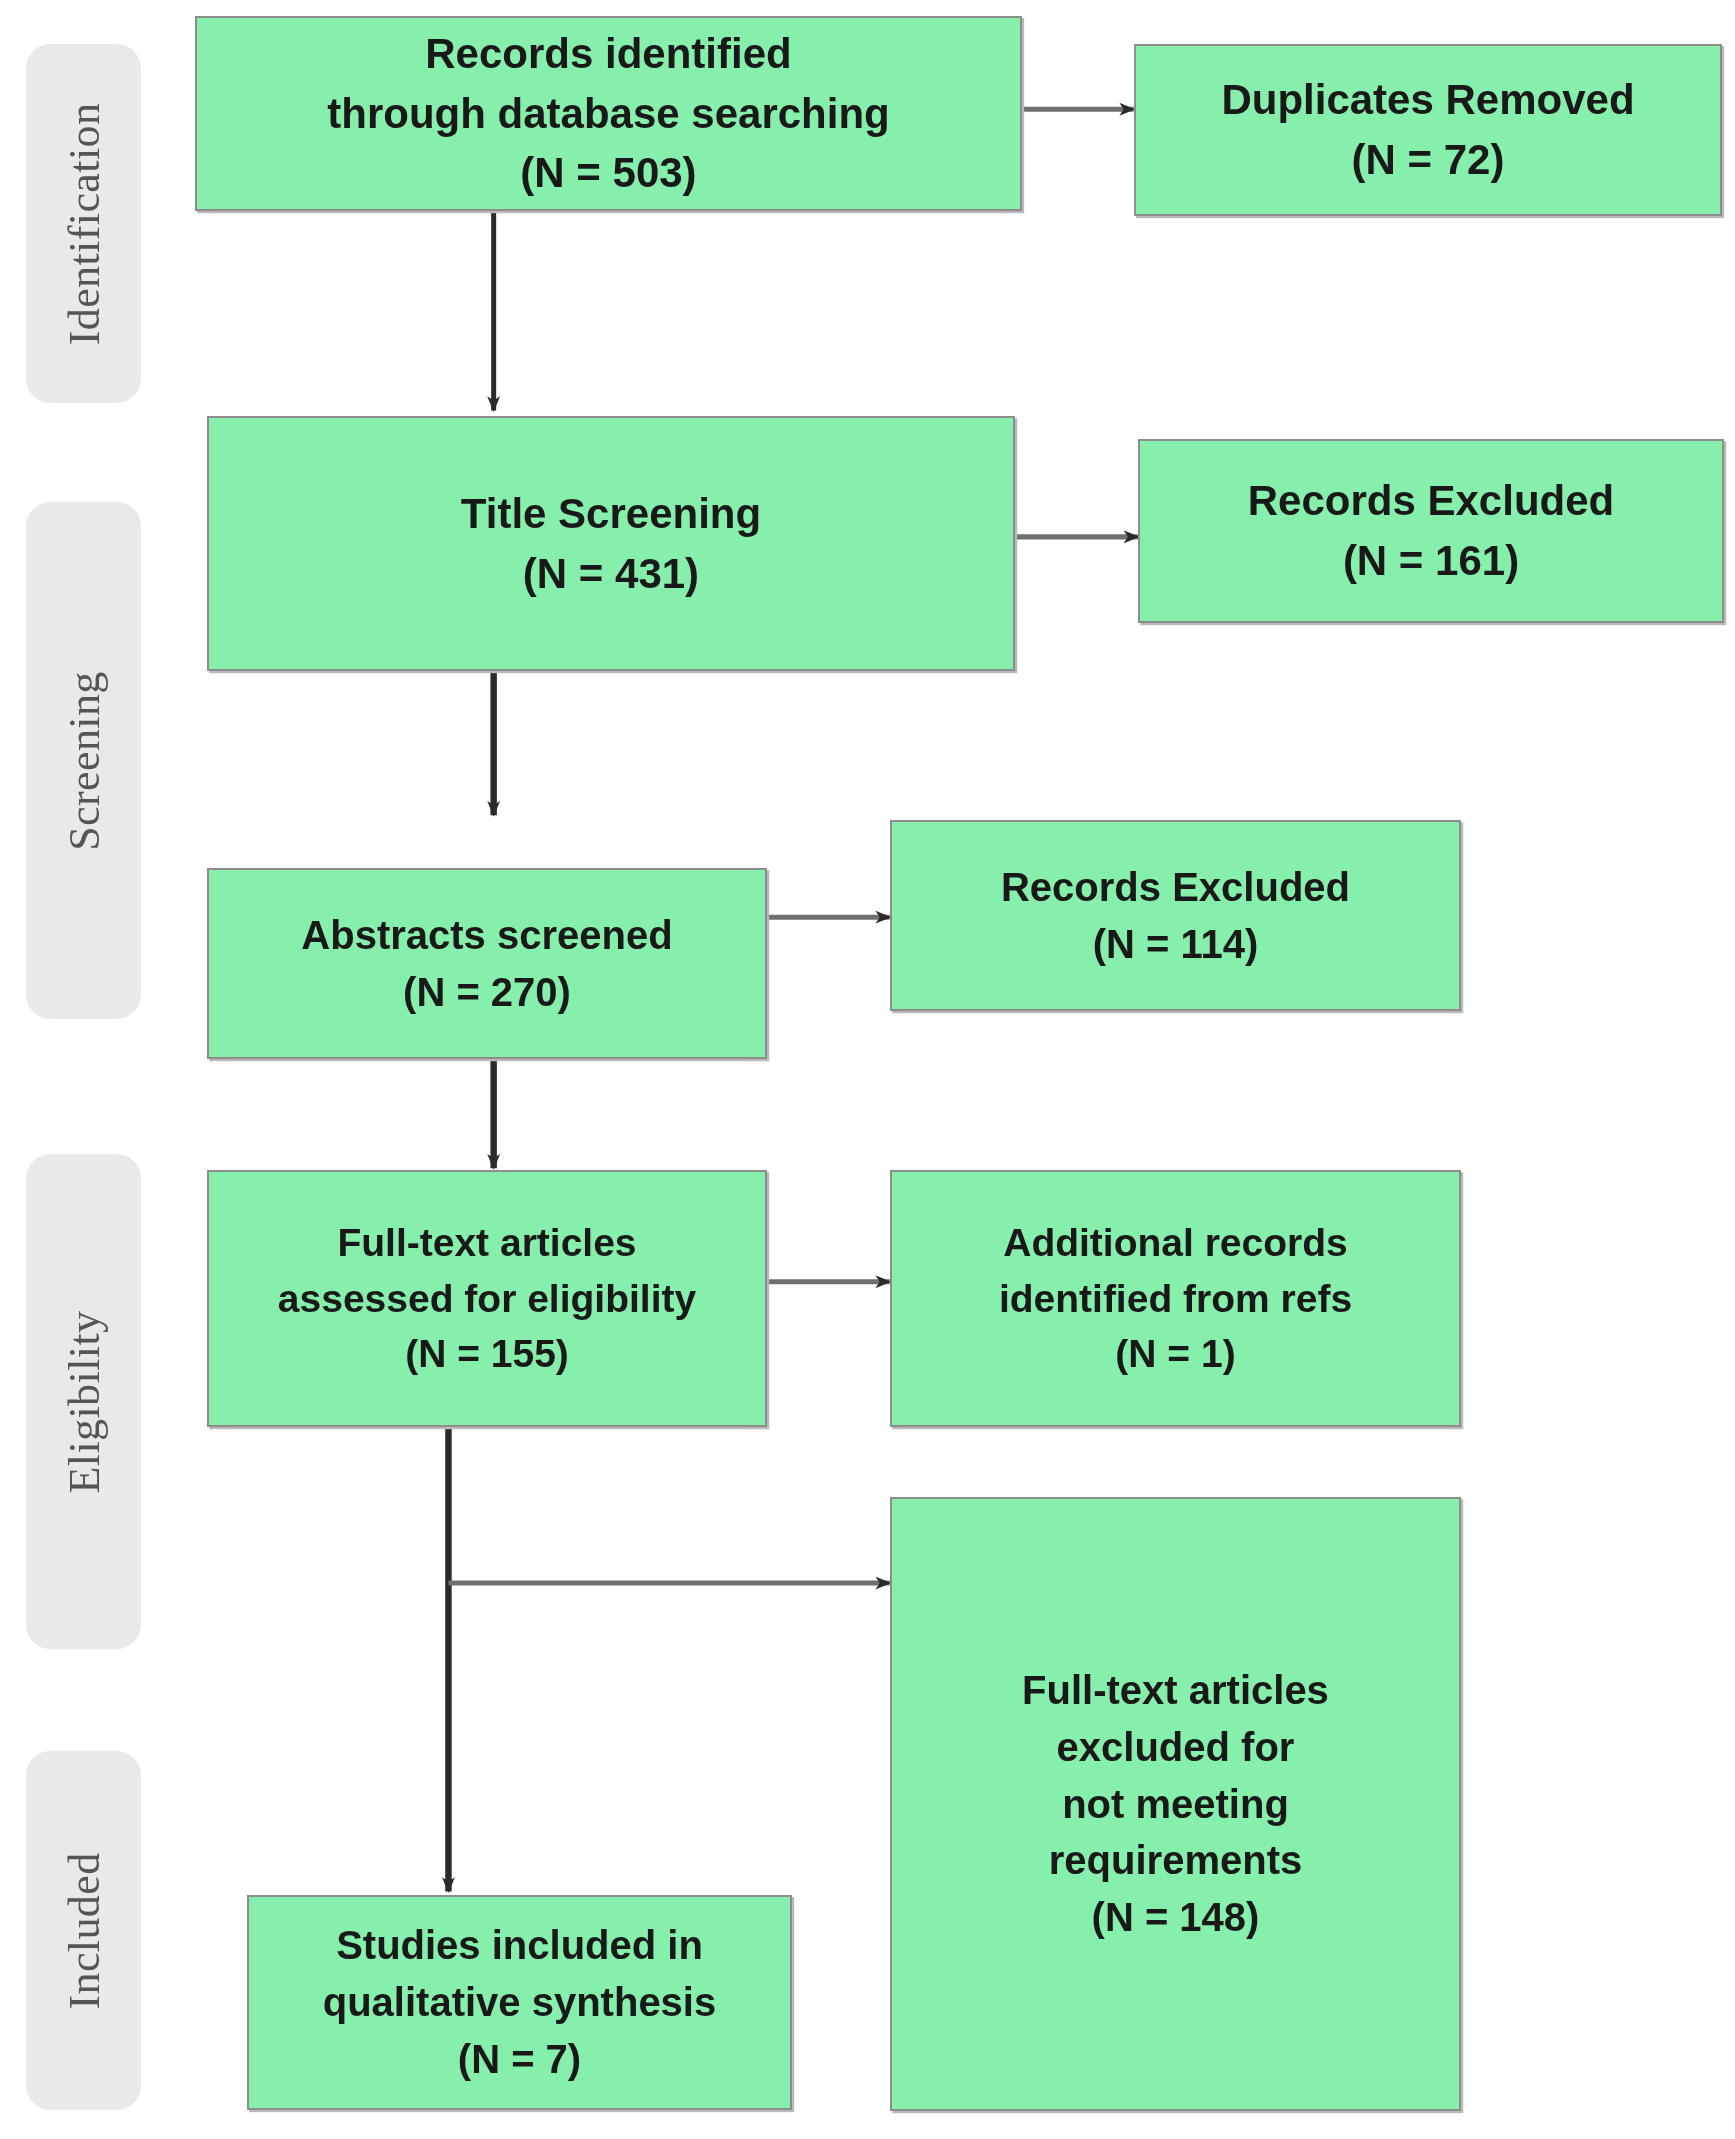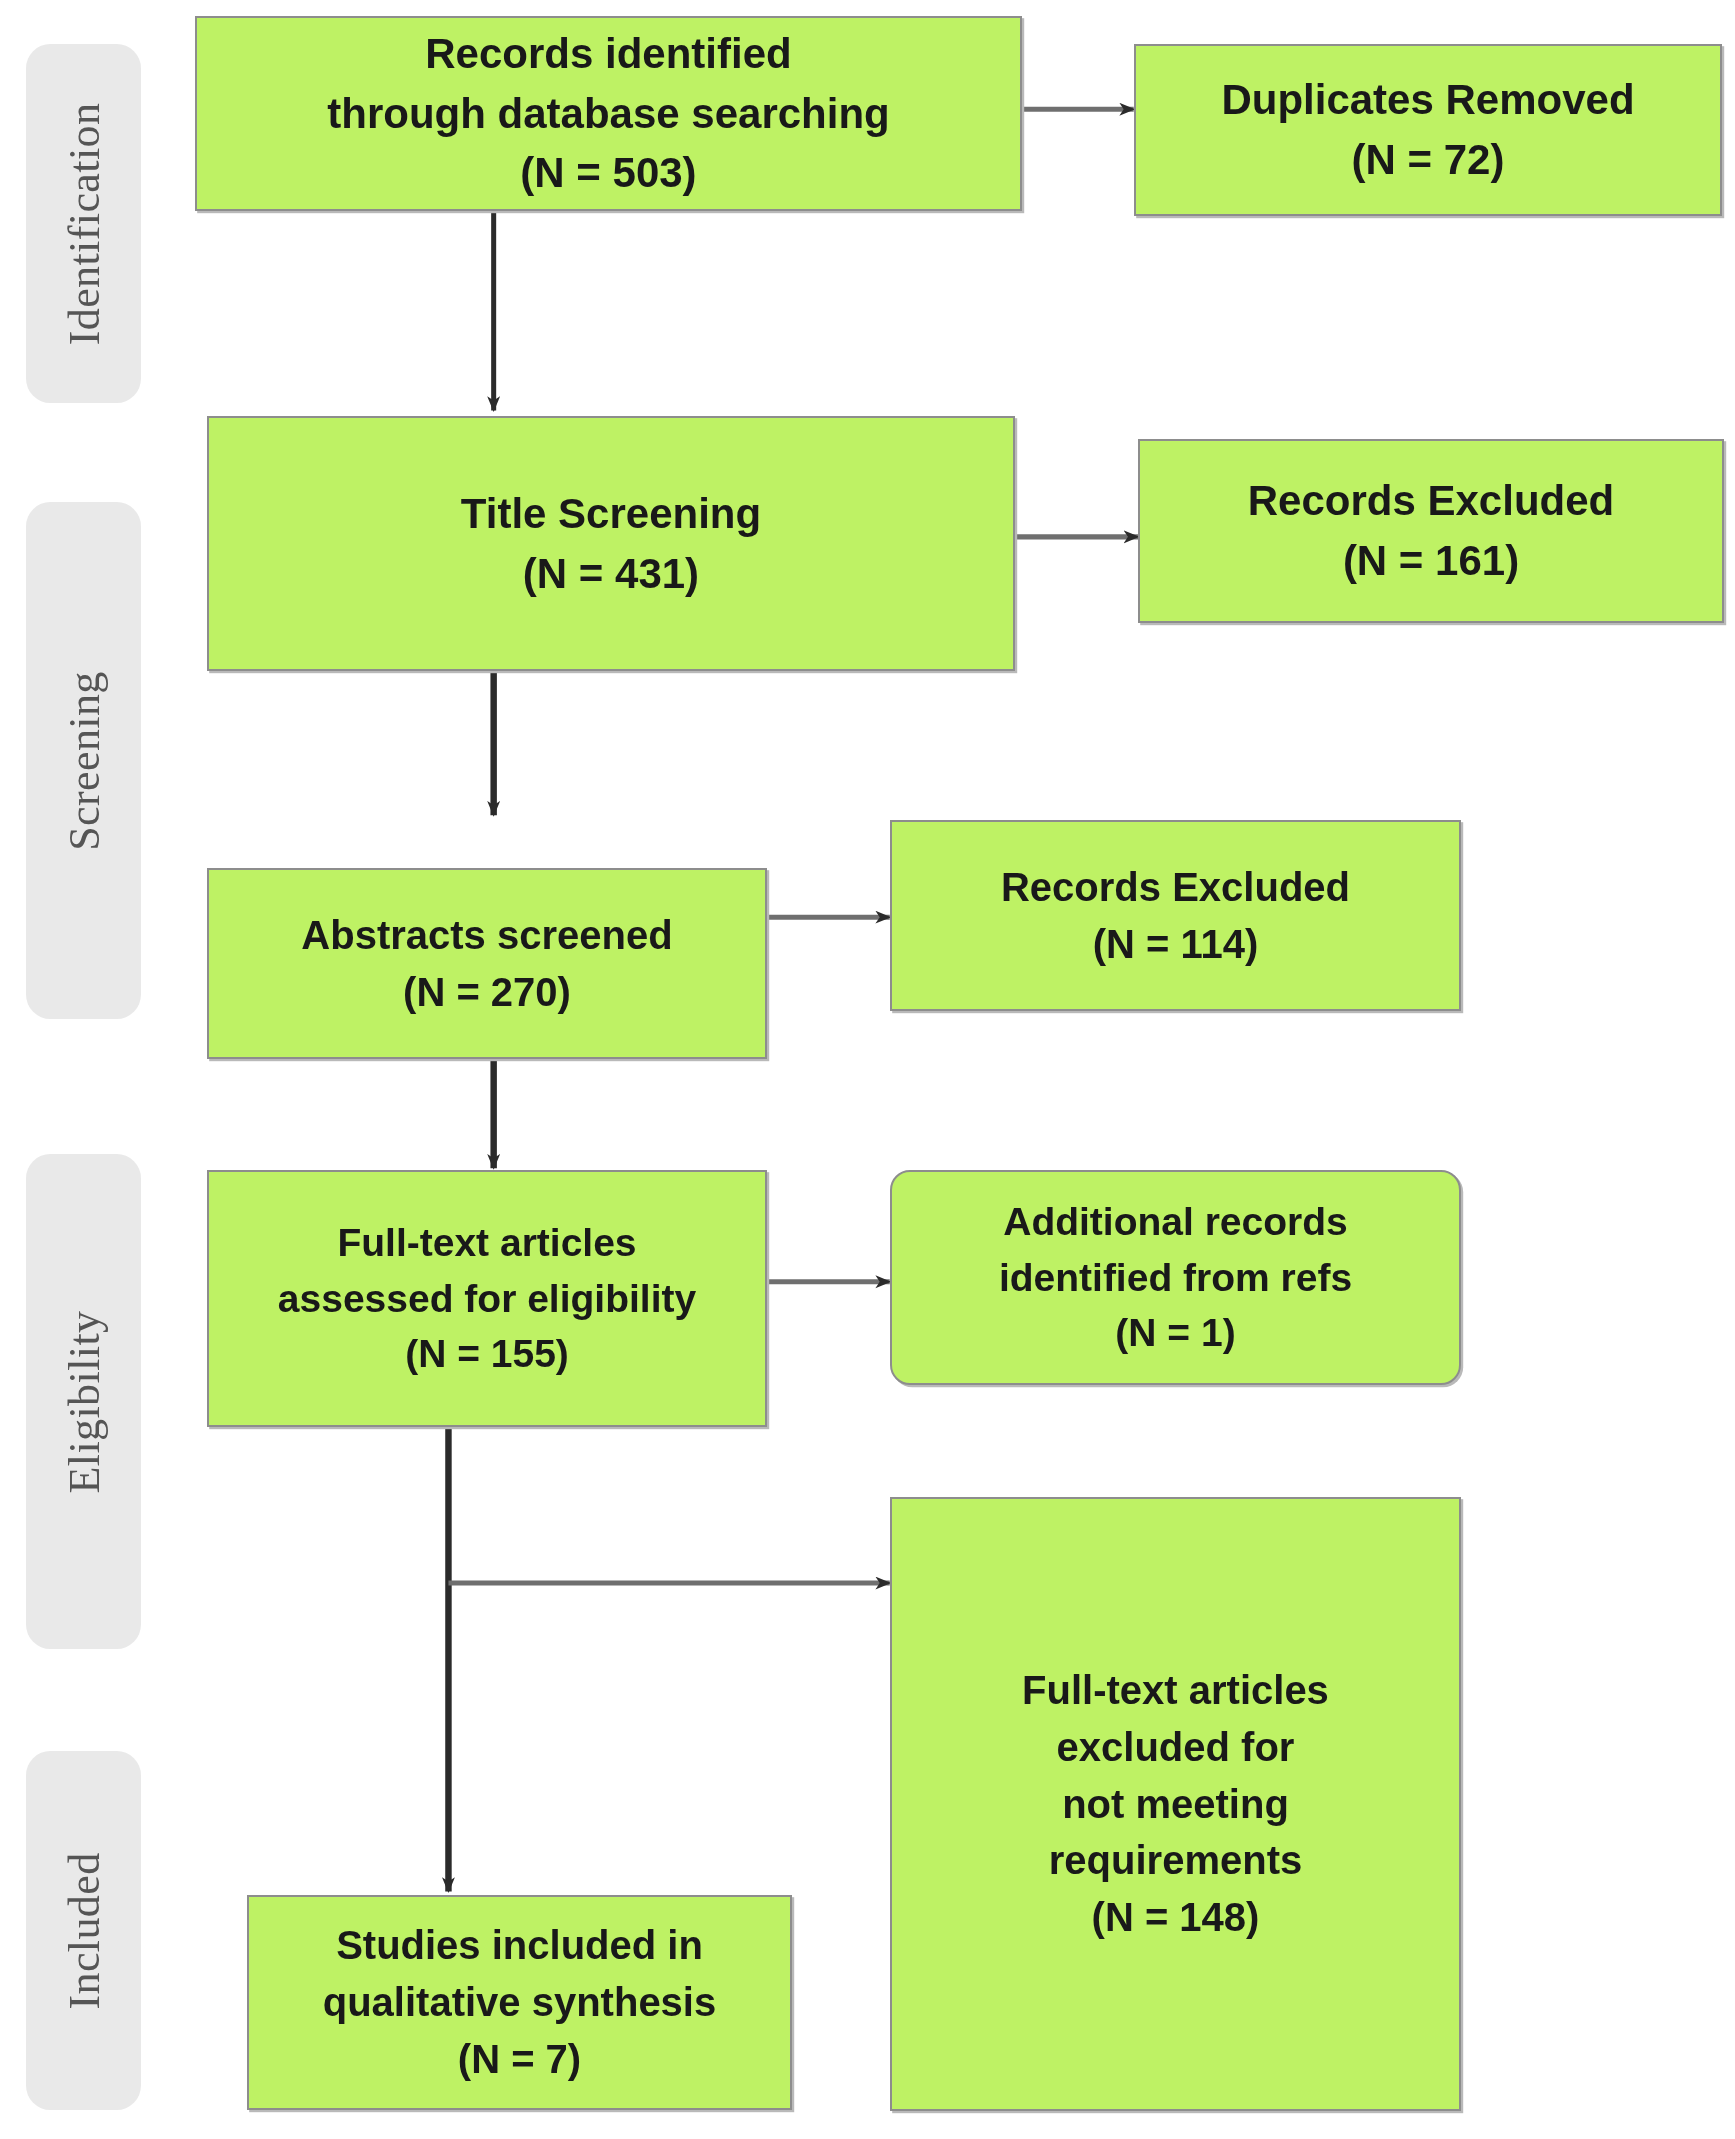--- a/index.html
+++ b/index.html
@@ -42,21 +42,21 @@
     white-space: nowrap;
     font-family: "Liberation Serif", serif;
     font-size: 44px;
     font-weight: 400;
     color: #555555;
     letter-spacing: 0.4px;
   }
   
   .flow-box {
     position: absolute;
-    background: #bef264;
+    background: #86efac;
     border: 2.2px solid #8d8d8d;
     box-shadow: 2.2px 2.2px 0 0 #b9b9b9;
     box-sizing: border-box;
     display: flex;
     align-items: center;
     justify-content: center;
     text-align: center;
   }
   .flow-box-text {
     font-family: "Liberation Sans", sans-serif;
@@ -165,21 +165,21 @@
     <span class="flow-box-text fs-56">Records Excluded
 (N = 114)</span>
   </div>
 
   <div class="flow-box" style="left:207px; top:1170px; width:560px; height:257px;">
     <span class="flow-box-text fs-54">Full-text articles
 assessed for eligibility
 (N = 155)</span>
   </div>
 
-  <div class="flow-box" style="left:890px; top:1170px; width:571px; height:215px;border-radius:20px;">
+  <div class="flow-box" style="left:890px; top:1170px; width:571px; height:257px;">
     <span class="flow-box-text fs-54">Additional records
 identified from refs
 (N = 1)</span>
   </div>
 
   <div class="flow-box" style="left:890px; top:1497px; width:571px; height:614px;">
     <span class="flow-box-text fs-56">Full-text articles
 excluded for
 not meeting
 requirements

